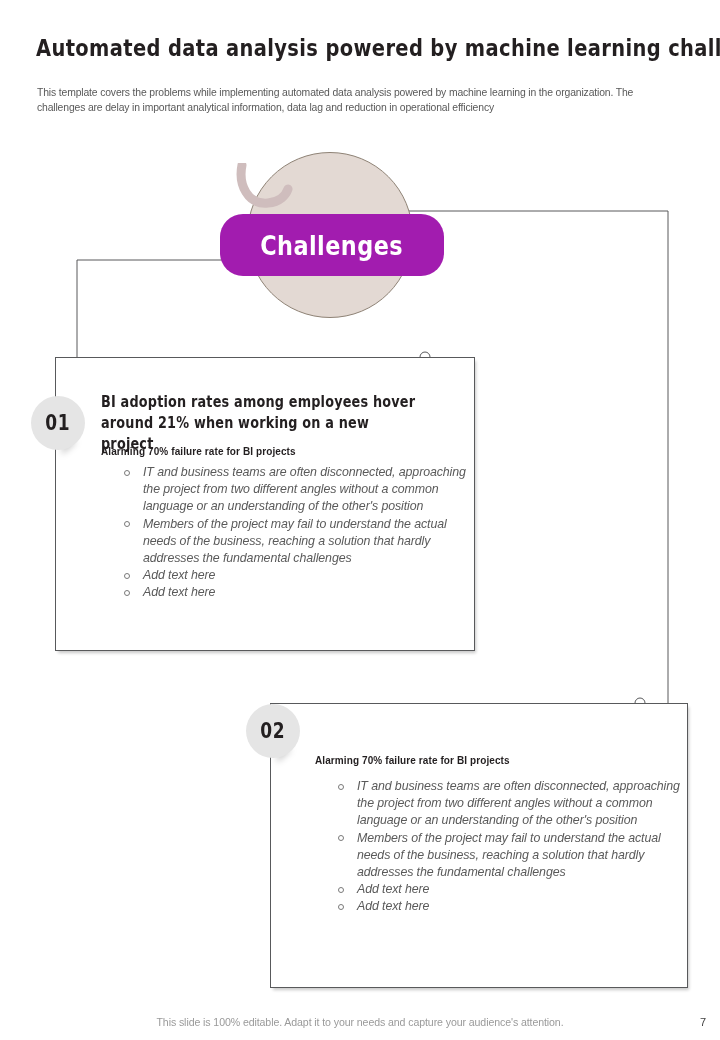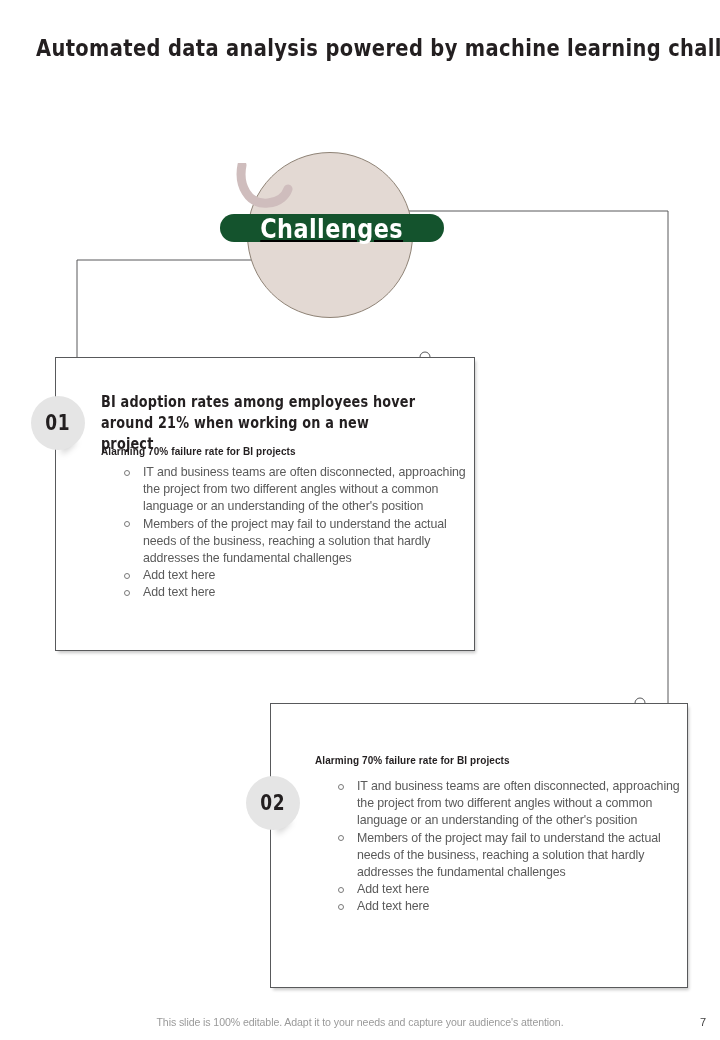--- a/index.html
+++ b/index.html
@@ -79,28 +79,27 @@
     top: 163px;
     width: 58px;
     height: 52px;
   }
 
   .hub-pill {
     position: absolute;
     left: 220px;
     top: 214px;
     width: 224px;
-    height: 28px;
+    height: 62px;
     border-radius: 23px;
-    background: #14532d;
+    background: #a21caf;
     display: flex;
     align-items: center;
     justify-content: center;
     box-sizing: border-box;
-    text-decoration: underline;
   }
   .hub-pill-label {
     font-family: "DejaVu Sans Condensed", "Liberation Sans Narrow", "Liberation Sans", sans-serif;
     font-weight: 700;
     font-size: 27px;
     letter-spacing: 0.5px;
     color: #ffffff;
     transform: scaleX(0.92);
   }
 
@@ -140,21 +139,21 @@
   }
   .badge-label {
     font-family: "DejaVu Sans Condensed", "Liberation Sans Narrow", "Liberation Sans", sans-serif;
     font-weight: 700;
     font-size: 21px;
     color: #231f20;
     letter-spacing: 0.5px;
     transform: scaleX(0.9);
   }
   #badge-1 { left: 31px;  top: 396px; }
-  #badge-2 { left: 246px; top: 776px; }
+  #badge-2 { left: 246px; top: 704px; }
 
   
   .box-lead {
     position: absolute;
     font-family: "DejaVu Sans Condensed", "Liberation Sans Narrow", "Liberation Sans", sans-serif;
     font-weight: 700;
     font-size: 15px;
     line-height: 21px;
     color: #231f20;
     letter-spacing: 0.2px;
@@ -172,20 +171,21 @@
     letter-spacing: 0.1px;
   }
   #box1-heading { left: 101px; top: 443px; width: 320px; }
   #box2-heading { left: 315px; top: 752px; width: 320px; }
 
   .bullets {
     position: absolute;
     margin: 0;
     padding: 0;
     list-style: none;
+    font-style: italic;
   }
   #box1-bullets { left: 124px; top: 464px; width: 346px; }
   #box2-bullets { left: 338px; top: 778px; width: 346px; }
 
   .bullets li {
     position: relative;
     padding-left: 19px;
     font-size: 12.4px;
     line-height: 17.2px;
     color: #5a5a5a;
@@ -222,20 +222,21 @@
     color: #404040;
     font-weight: 400;
   }
 </style>
 </head>
 <body>
 
 <div class="slide">
 
   <div class="page-title">Automated data analysis powered by machine learning challenges</div>
+  <div class="page-subtitle">This template covers the problems while implementing automated data analysis powered by machine learning in the organization. The challenges are delay in important analytical information, data lag and reduction in operational efficiency</div>
 
   <svg class="connectors" viewBox="0 0 720 1040">
 
     <path d="M 404 211 L 668 211 L 668 703" fill="none" stroke="#58595b" stroke-width="1"></path>
 
     <path d="M 300 260 L 77 260 L 77 357" fill="none" stroke="#58595b" stroke-width="1"></path>
 
     <circle cx="425" cy="357" r="5" fill="#ffffff" stroke="#58595b" stroke-width="1"></circle>
     <circle cx="640" cy="703" r="5" fill="#ffffff" stroke="#58595b" stroke-width="1"></circle>
   </svg>

